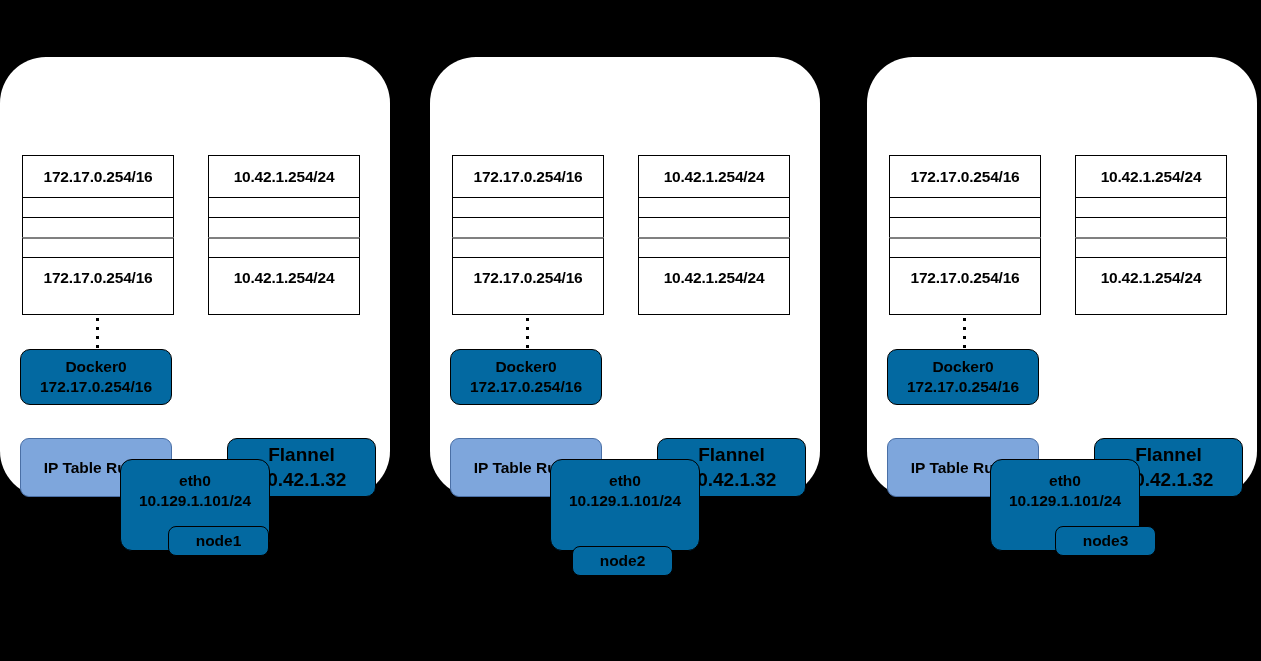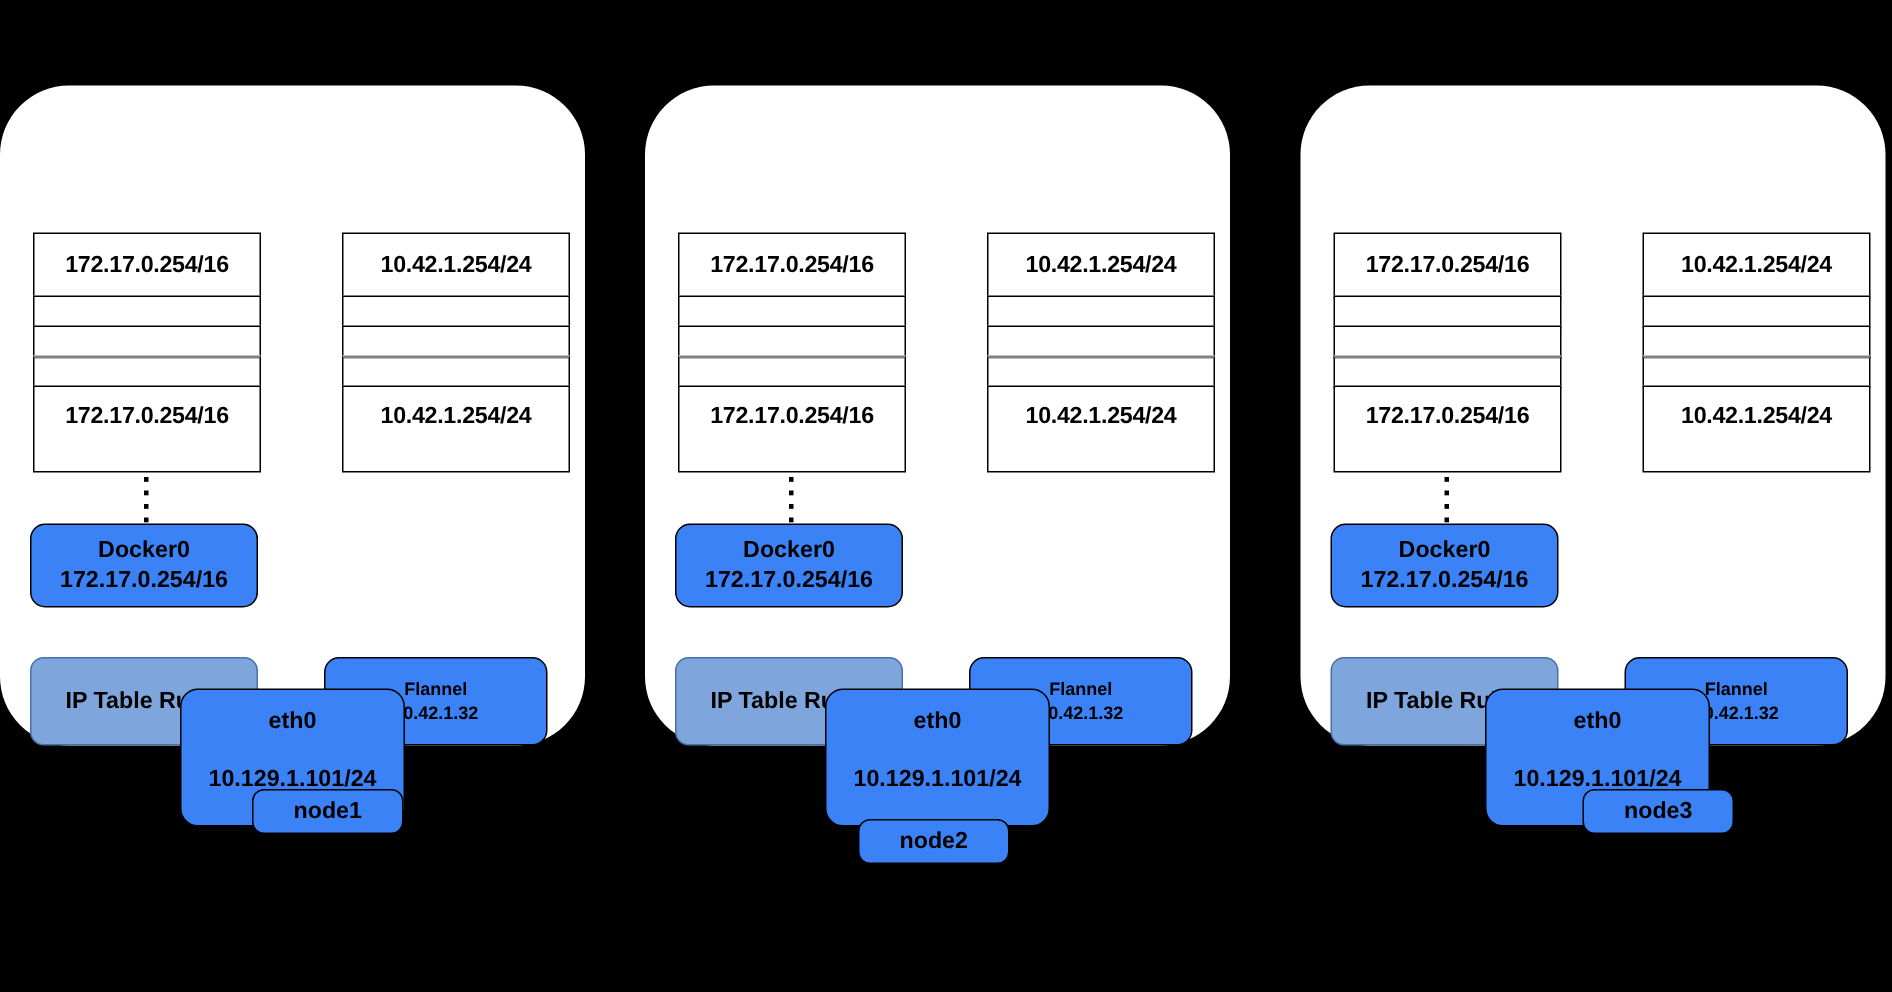--- a/index.html
+++ b/index.html
@@ -51,60 +51,59 @@
     z-index:3;
   }
   .stack .cap-bottom{
     position:absolute;left:0;top:102px;width:152px;height:42px;
     display:flex;align-items:center;justify-content:center;
     font-size:15.5px;font-weight:bold;color:#000;letter-spacing:-0.2px;
     z-index:3;
   }
 
   .stack-a{left:22px;top:98px;}
-  .stack-b{left:208px;top:98px;margin-left:20px;}
+  .stack-b{left:208px;top:98px;}
 
   
   .dots{
     position:absolute;
     width:3px;height:32px;
     background-image:
       linear-gradient(to bottom, #000 0 3px, transparent 3px 9px);
     background-size:3px 9px;
     background-repeat:repeat-y;
   }
 
   
   .rbox{
     position:absolute;
-    background:#3b82f6;
+    background:#0369a1;
     border:1.6px solid #000000;
     border-radius:10px;
     box-sizing:border-box;
     display:flex;
     flex-direction:column;
     align-items:center;
     justify-content:center;
     font-weight:bold;
     color:#000000;
     text-align:center;
     line-height:1.28;
   }
   .rbox .ln{display:block;white-space:nowrap;}
 
   .docker0{left:20px;top:292px;width:152px;height:56px;font-size:15.5px;}
   .iptables{left:20px;top:381px;width:152px;height:59px;font-size:15.5px;
             background:#7EA6DC;border:1.4px solid #4a6fa5;border-radius:9px;}
-  .flannel{left:216px;top:381px;width:149px;height:59px;font-size:12px;}
+  .flannel{left:227px;top:381px;width:149px;height:59px;font-size:19px;}
 
   .eth0{
     left:120px;top:459px;width:150px;height:92px;
     font-size:15.5px;border-radius:12px;
     justify-content:flex-start;padding-top:11px;
-    gap:19px;
   }
   .nodelbl{
     left:140px;top:526px;width:101px;height:30px;
     font-size:15.5px;border-radius:8px;
     z-index:5;
   }
 </style>
 </head>
 <body>
 

